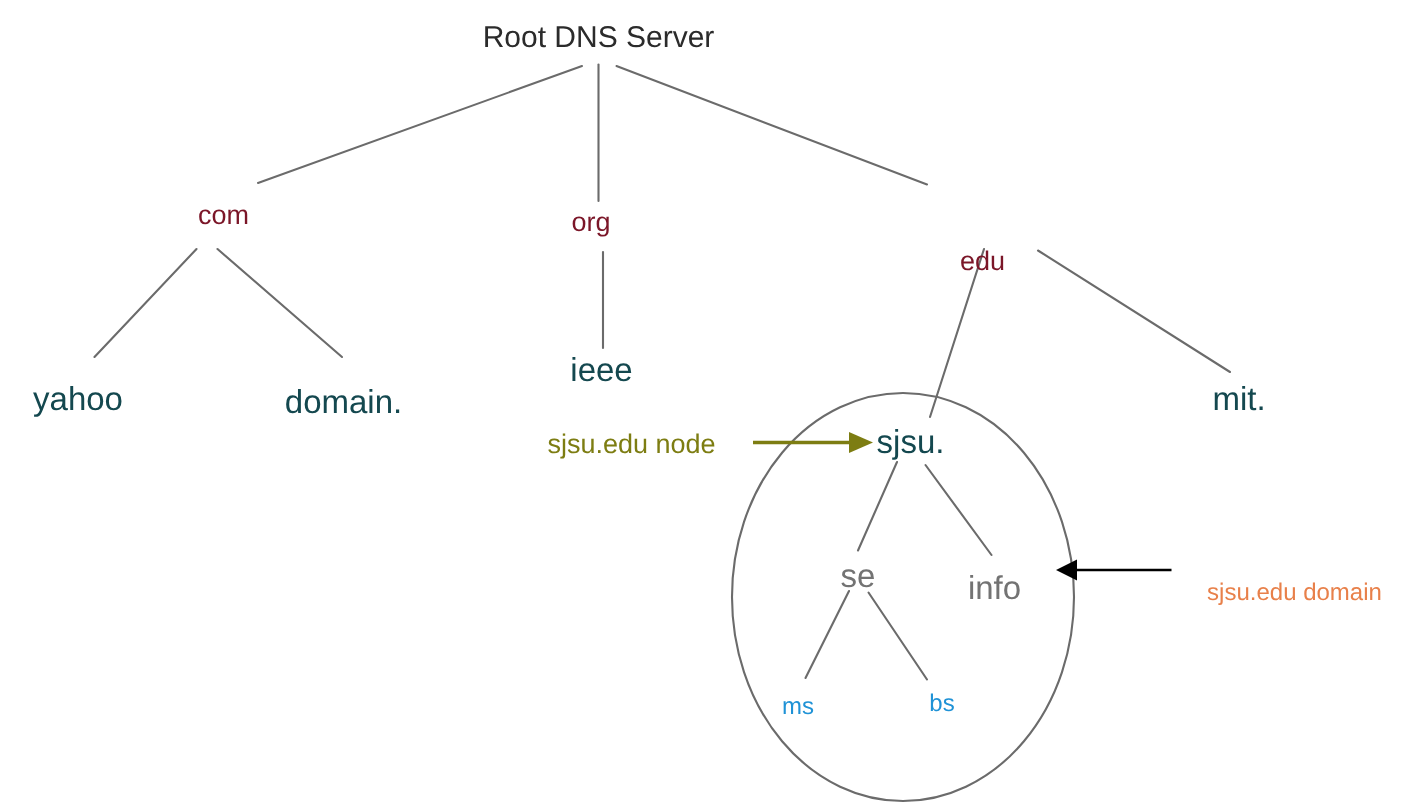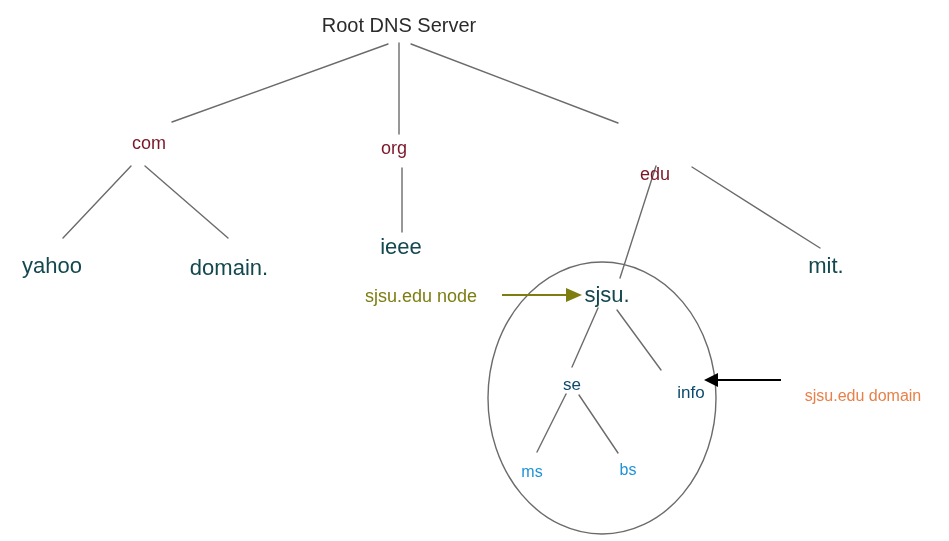--- a/index.html
+++ b/index.html
@@ -37,22 +37,22 @@
   }
   .n-tld {
     font-size: 18px;
     color: #7b1628;
   }
   .n-sld {
     font-size: 22px;
     color: #14484f;
   }
   .n-sub {
-    font-size: 17px;
-    color: #0c4a6e;
+    font-size: 22px;
+    color: #737373;
   }
   .n-leaf {
     font-size: 16px;
     color: #1f92d6;
   }
   .ann {
     position: absolute;
     white-space: nowrap;
     transform: translate(-50%, -50%);
     line-height: 1;
@@ -125,21 +125,21 @@
   <div class="node n-sld" style="left:229px; top:268px;">domain.</div>
 
   <div class="node n-sld" style="left:401px; top:247px;">ieee</div>
 
   <div class="node n-sld" style="left:607px; top:295px;">sjsu.</div>
 
   <div class="node n-sld" style="left:826px; top:266px;">mit.</div>
 
   <div class="node n-sub" style="left:572px; top:384px;">se</div>
 
-  <div class="node n-sub" style="left:691px; top:392px;">info</div>
+  <div class="node n-sub" style="left:663px; top:392px;">info</div>
 
   <div class="node n-leaf" style="left:532px; top:472px;">ms</div>
 
   <div class="node n-leaf" style="left:628px; top:470px;">bs</div>
 
   <div class="ann ann-node" style="left:421px; top:296px;">sjsu.edu node</div>
 
   <div class="ann ann-domain" style="left:863px; top:380px;margin-top:16px;">sjsu.edu domain</div>
 
 </div>

